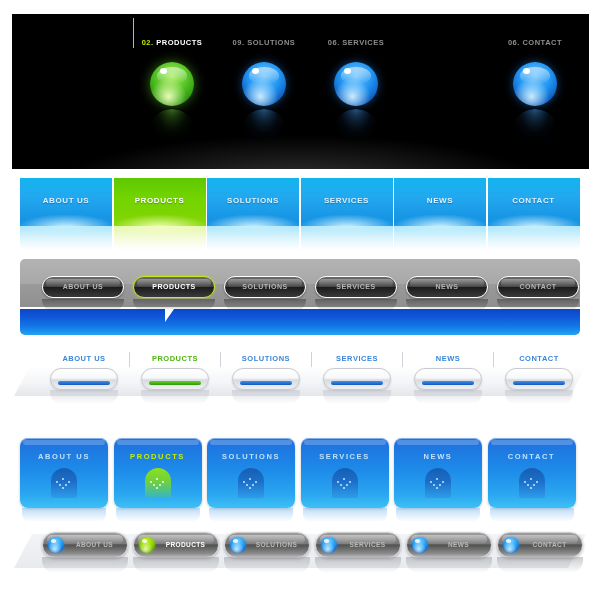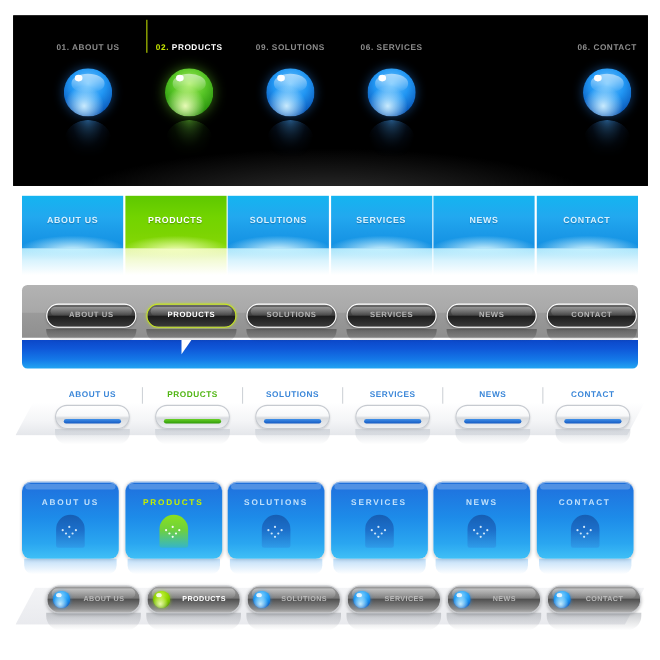--- a/index.html
+++ b/index.html
@@ -266,42 +266,37 @@
     border-radius: 0 0 13px 13px;
     background: linear-gradient(to bottom, rgba(150,154,160,.5), rgba(255,255,255,0));
   }
 </style>
 </head>
 <body>
 
 <div class="page">
 
   <div id="sec1">
-      <div class="s1-item" style="left: 20px;">
-        <div class="s1-label"><span class="num">01.</span> <span>ABOUT US</span></div>
-        <div class="s1-ball"></div>
-        <div class="s1-refl"></div>
-      </div>
       <div class="s1-item active" style="left: 112px;">
         <div class="s1-tick"></div>
         <div class="s1-label"><span class="num">02.</span> <span>PRODUCTS</span></div>
         <div class="s1-ball"></div>
         <div class="s1-refl"></div>
       </div>
       <div class="s1-item" style="left: 204px;">
         <div class="s1-label"><span class="num">09.</span> <span>SOLUTIONS</span></div>
         <div class="s1-ball"></div>
         <div class="s1-refl"></div>
       </div>
       <div class="s1-item" style="left: 296px;">
         <div class="s1-label"><span class="num">06.</span> <span>SERVICES</span></div>
         <div class="s1-ball"></div>
         <div class="s1-refl"></div>
       </div>
-      <div class="s1-item" style="left: 492px;">
+      <div class="s1-item" style="left: 475px;">
         <div class="s1-label"><span class="num">06.</span> <span>CONTACT</span></div>
         <div class="s1-ball"></div>
         <div class="s1-refl"></div>
       </div>
     </div>
 
   <div id="sec2">
       <div class="s2-item" style="left: 0px;">
         <div class="s2-panel"></div>
         <div class="s2-label">ABOUT US</div>

